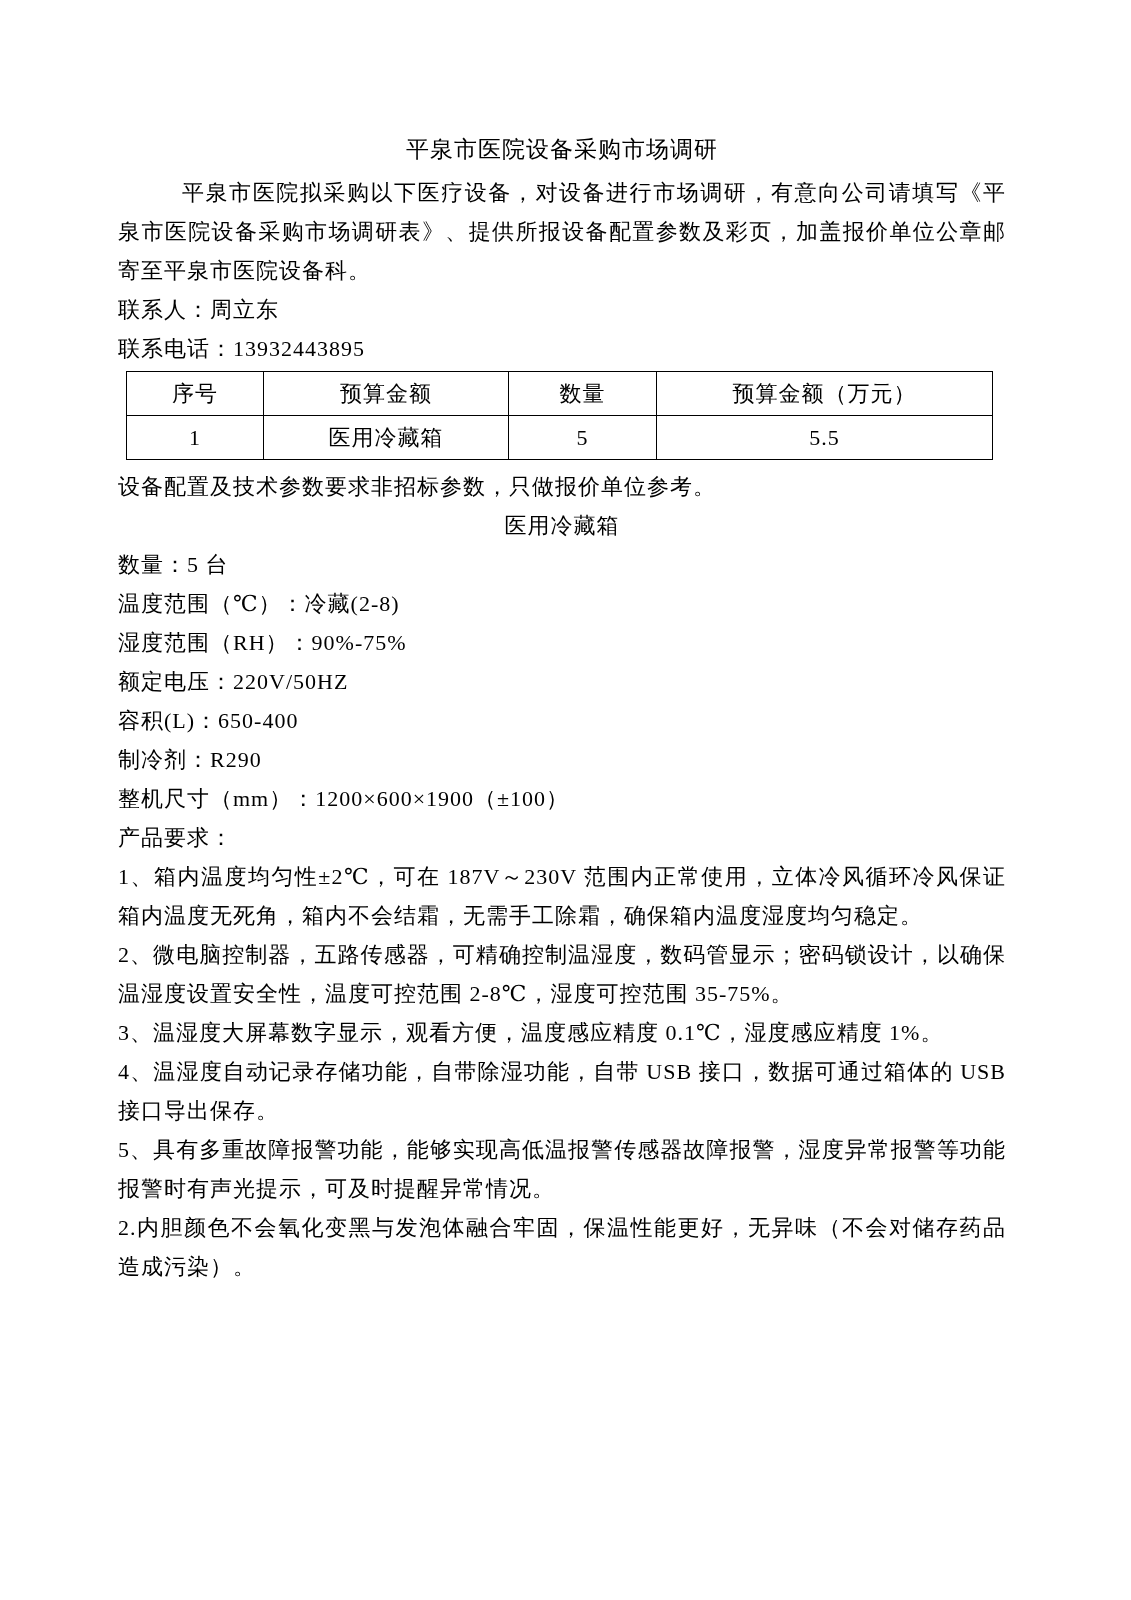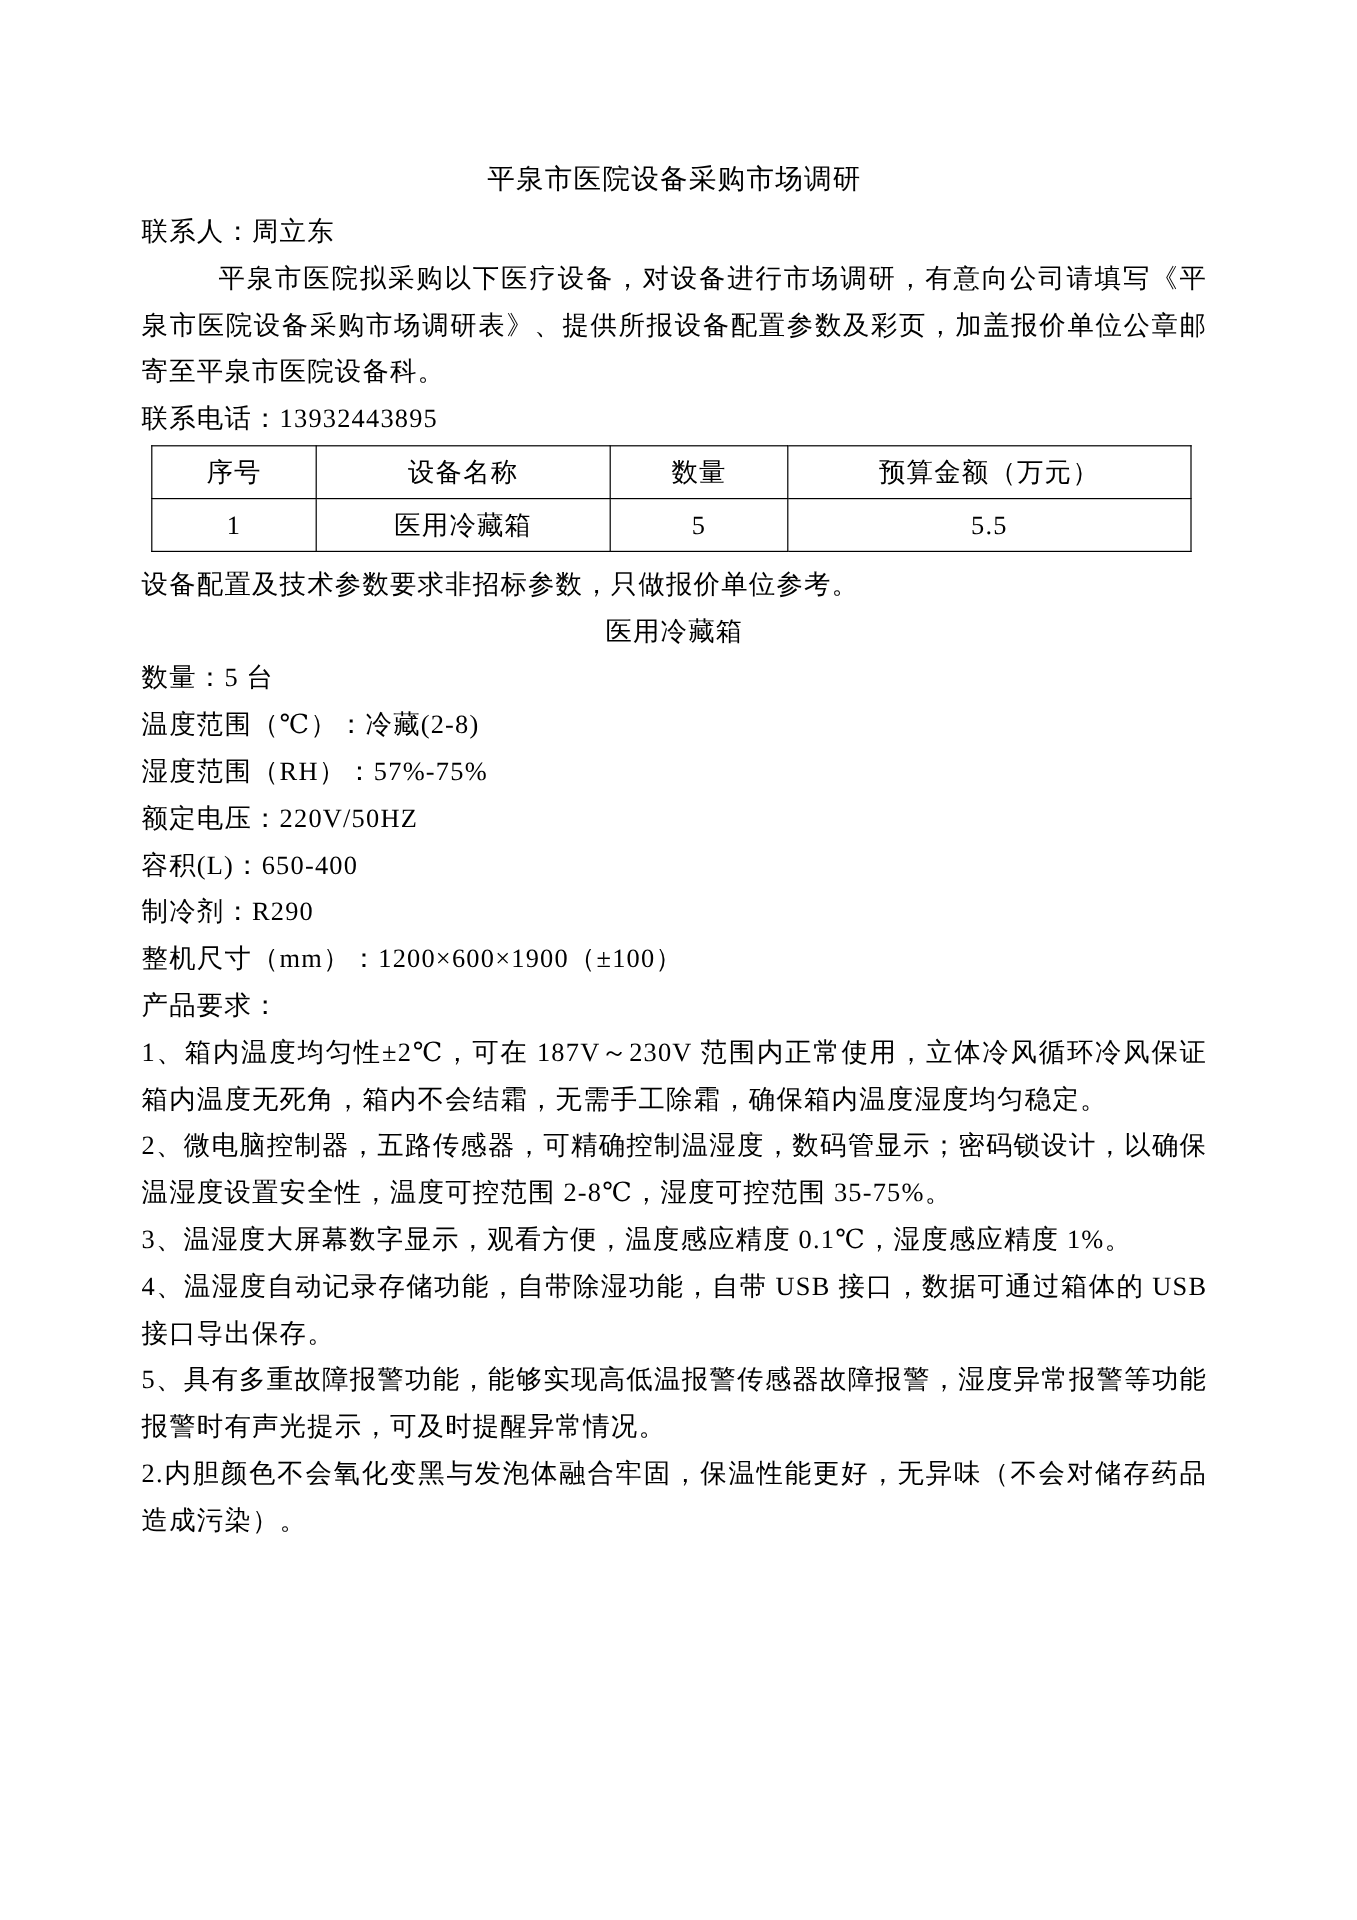--- a/index.html
+++ b/index.html
@@ -74,57 +74,57 @@
     font-weight: normal;
   }
 </style>
 </head>
 <body>
 
 <div class="page">
 
   <h1 class="doc-title">平泉市医院设备采购市场调研</h1>
 
+  <p class="line intro">平泉市医院拟采购以下医疗设备，对设备进行市场调研，有意向公司请填写《平泉市医院设备采购市场调研表》、提供所报设备配置参数及彩页，加盖报价单位公章邮寄至平泉市医院设备科。</p>
+
   <p class="line">联系人：周立东</p>
-
-  <p class="line intro">平泉市医院拟采购以下医疗设备，对设备进行市场调研，有意向公司请填写《平泉市医院设备采购市场调研表》、提供所报设备配置参数及彩页，加盖报价单位公章邮寄至平泉市医院设备科。</p>
   <p class="line">联系电话：13932443895</p>
 
   <table class="equip-table">
     <colgroup>
       <col class="col-index">
       <col class="col-name">
       <col class="col-qty">
       <col class="col-budget">
     </colgroup>
     <thead>
       <tr>
         <th>序号</th>
-        <th>设备名称</th>
+        <th>预算金额</th>
         <th>数量</th>
         <th>预算金额（万元）</th>
       </tr>
     </thead>
     <tbody>
       <tr>
         <td>1</td>
         <td>医用冷藏箱</td>
         <td>5</td>
         <td>5.5</td>
       </tr>
     </tbody>
   </table>
 
   <p class="line">设备配置及技术参数要求非招标参数，只做报价单位参考。</p>
 
   <h2 class="section-title">医用冷藏箱</h2>
 
   <p class="line">数量：5 台</p>
   <p class="line">温度范围（℃）：冷藏(2-8)</p>
-  <p class="line">湿度范围（RH）：57%-75%</p>
+  <p class="line">湿度范围（RH）：90%-75%</p>
   <p class="line">额定电压：220V/50HZ</p>
   <p class="line">容积(L)：650-400</p>
   <p class="line">制冷剂：R290</p>
   <p class="line">整机尺寸（mm）：1200×600×1900（±100）</p>
   <p class="line">产品要求：</p>
 
   <p class="line req">1、箱内温度均匀性±2℃，可在 187V～230V 范围内正常使用，立体冷风循环冷风保证箱内温度无死角，箱内不会结霜，无需手工除霜，确保箱内温度湿度均匀稳定。</p>
   <p class="line req">2、微电脑控制器，五路传感器，可精确控制温湿度，数码管显示；密码锁设计，以确保温湿度设置安全性，温度可控范围 2-8℃，湿度可控范围 35-75%。</p>
   <p class="line req">3、温湿度大屏幕数字显示，观看方便，温度感应精度 0.1℃，湿度感应精度 1%。</p>
   <p class="line req">4、温湿度自动记录存储功能，自带除湿功能，自带 USB 接口，数据可通过箱体的 USB 接口导出保存。</p>

